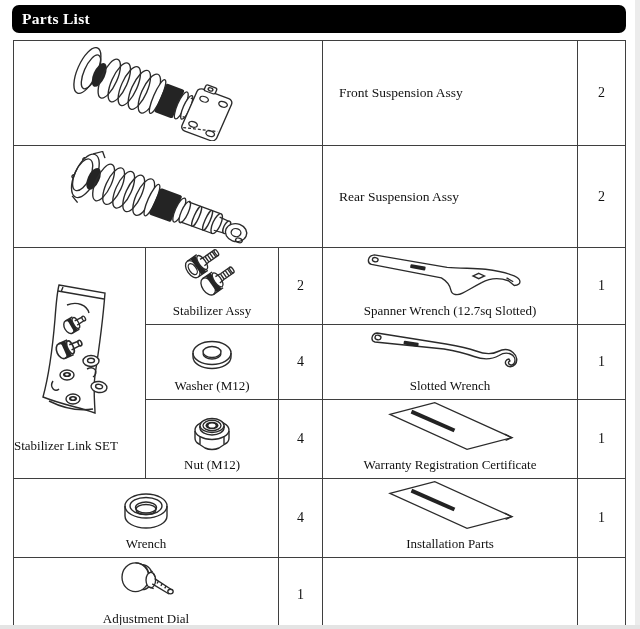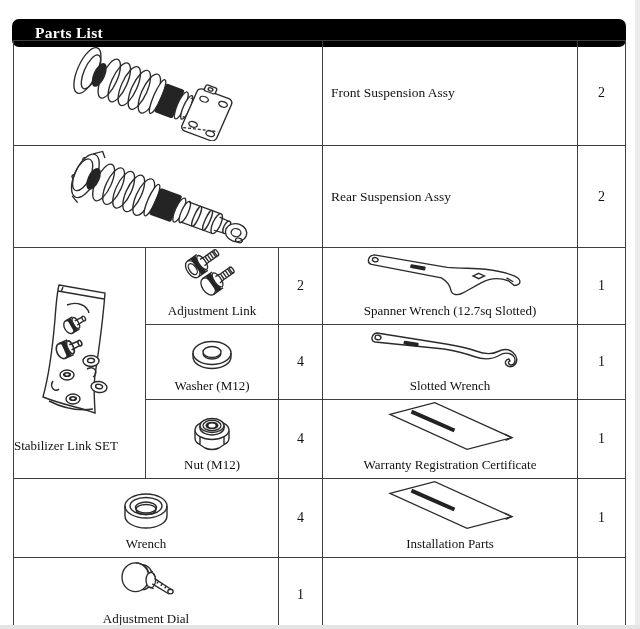--- a/index.html
+++ b/index.html
@@ -3,34 +3,34 @@
 <meta charset="utf-8">
 <style>
   * { box-sizing: border-box; }
   html, body { margin: 0; padding: 0; }
   body {
     width: 640px; height: 629px; background: #ffffff;
     font-family: "Liberation Serif", serif; color: #111;
     position: relative; overflow: hidden;
   }
   .header-bar {
-    position: absolute; left: 12px; top: 19px; width: 614px; height: 28px;
+    position: absolute; left: 12px; top: 5px; width: 614px; height: 28px;
     background: #000; border-radius: 7px;
-    display: flex; align-items: center; padding-left: 23px;
+    display: flex; align-items: center; padding-left: 10px;
   }
   .header-bar .title {
     color: #fff; font-weight: 700; font-size: 15.5px; letter-spacing: 0.3px;
   }
   table.parts {
     position: absolute; left: 13px; top: 40px;
     border-collapse: collapse; table-layout: fixed; width: 612px;
   }
   td { border: 1px solid #3f3f3f; padding: 0; vertical-align: middle; }
   td.img-c { text-align: center; }
-  td.desc { text-align: left; padding-left: 8px; font-size: 13.5px; }
+  td.desc { text-align: left; padding-left: 16px; font-size: 13.5px; }
   td.qty  { text-align: center; font-size: 14px; }
   td.part { text-align: center; vertical-align: bottom; padding-bottom: 5px; }
   td.part svg { display: block; margin: 0 auto 5px auto; }
   td.set-c { text-align: left; vertical-align: bottom; padding-bottom: 24px; }
   td.set-c svg { display: block; margin: 0 auto 11px auto; }
   .lbl { display: block; font-size: 13px; white-space: nowrap; }
   td.img-c svg { display: block; margin: 2px auto 0 auto; }
   .edge-r { position: absolute; right: 0; top: 0; width: 5px; height: 629px; background: #ececec; }
   .edge-b { position: absolute; left: 0; bottom: 0; width: 640px; height: 4px; background: #e4e4e4; }
   svg .ink { stroke: #2b2b2b; stroke-width: 1.4; fill: none; }
@@ -194,21 +194,21 @@
           <ellipse class="ink" cx="0" cy="0" rx="3.5" ry="6.5"></ellipse>
           <path class="ink" d="M0 -10 L12 -10 M0 10 L12 10"></path>
           <rect class="dark" x="4" y="-10" width="6" height="20"></rect>
           <ellipse class="inkf" cx="12" cy="0" rx="3.5" ry="8.5"></ellipse>
           <path class="ink" d="M12 -4 L18 -3.5 M12 4 L18 3.5"></path>
           <rect class="inkf" x="18" y="-3.5" width="12" height="7" rx="1"></rect>
           <path class="ink" d="M21 -3.5 V3.5 M24 -3.5 V3.5 M27 -3.5 V3.5" stroke-width="0.8"></path>
           <ellipse class="inkf" cx="30" cy="0" rx="1.5" ry="3.5"></ellipse>
         </g>
       </svg>
-      <span class="lbl">Adjustment Link</span>
+      <span class="lbl">Stabilizer Assy</span>
     </td>
     <td class="qty">
       <span>2</span>
     </td>
     <td class="part">
       <svg width="182" height="46" viewBox="0 0 182 48">
         <path class="inkf" stroke-linejoin="round" d="M12 3 L88 16 C102 17.5 116 16.5 128 18 C140 19.5 150 21.5 158 25 C166 28.5 166 34.5 158 35 L152 30 C142 26.5 132 27.5 124 32 C116 36.2 110 39.8 104 43 C99 45.6 93 45 92 40 C91.2 35.5 87 30 82 27 L9 13 C4 11 5 4 12 3 Z"></path>
         <ellipse class="ink" cx="13" cy="8" rx="3" ry="2.2" transform="rotate(10 13 8)"></ellipse>
         <rect class="dark" x="50" y="12.5" width="16" height="4.2" rx="1" transform="rotate(10.5 50 12.5)"></rect>
         <path class="ink" d="M121 22.2 L127 25 L121 27.8 L115 25 Z"></path>

